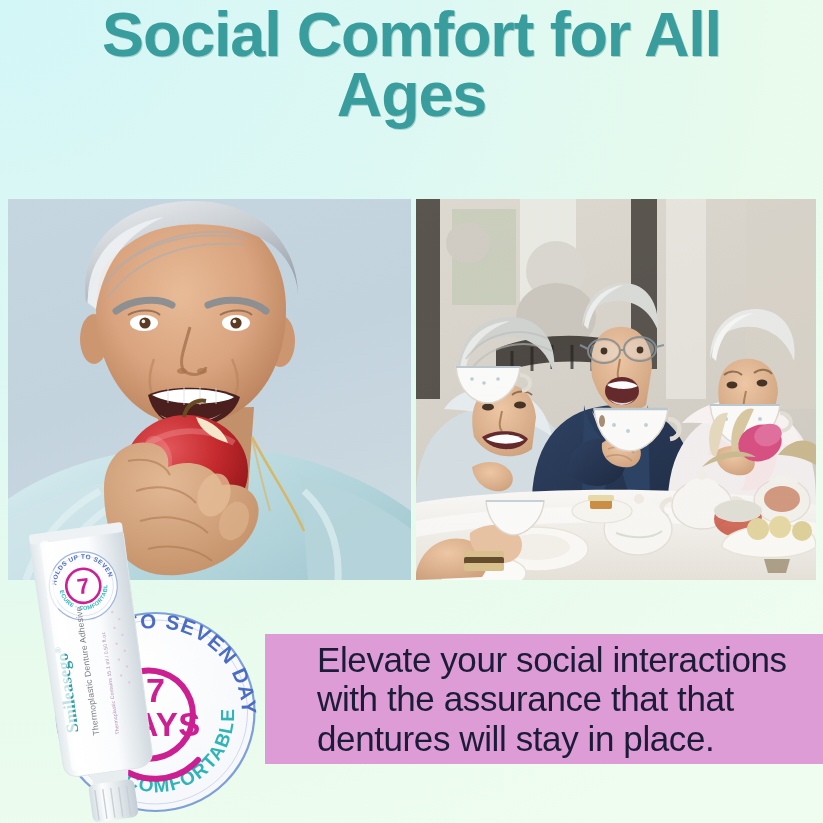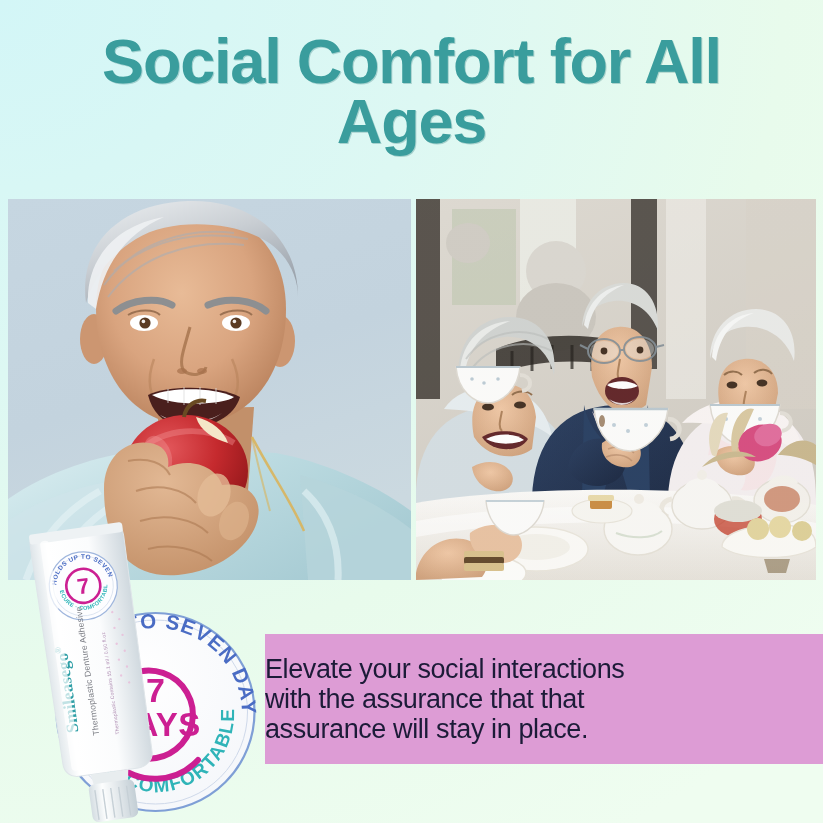--- a/index.html
+++ b/index.html
@@ -9,21 +9,21 @@
     font-family: "Liberation Sans", sans-serif;
     overflow:hidden;
     position:relative;
     background:
       radial-gradient(140% 120% at 0% 0%, #d3f6f7 0%, #ddf8f3 38%, #e8fbec 68%, #effdf0 100%);
   }
   #stage { position:absolute; inset:0; }
 
   
   .title-wrap{
-    position:absolute; left:0; top:32px; width:823px;
+    position:absolute; left:0; top:5px; width:823px;
     text-align:center; padding:0 32px;
   }
   .title{
     font-size:63px; line-height:0.95; font-weight:700;
     letter-spacing:-1.2px;
     color:#3a9d9d;
     text-shadow:1px 1px 0 rgba(30,110,110,.28);
   }
 
   
@@ -36,23 +36,23 @@
   .photo-right{ left:408px; width:400px; }
   .photo svg{ display:block; width:100%; height:100%; }
 
   
   .caption-panel{
     position:absolute; left:265px; top:634px; width:558px; height:130px;
     background:#dd9cd5;
     display:flex; align-items:center;
   }
   .caption-text{
-    padding-right:12px;
-    color:#1c1b38; font-size:27px; line-height:1.12;
-    letter-spacing:-0.4px; font-weight:400;
+    padding-left:28px; padding-right:12px;
+    color:#1c1b38; font-size:35px; line-height:1.12;
+    letter-spacing:-0.4px; font-weight:400;margin-left:24px;
   }
 
   
   .tube{
     position:absolute; left:16px; top:524px; width:132px; height:299px;
     transform:rotate(-8deg); transform-origin:50% 20%;
     z-index:5; pointer-events:none;
   }
   .tube svg{ display:block; width:100%; height:100%; overflow:visible; }
 
@@ -392,21 +392,21 @@
 
         <rect width="400" height="381" fill="url(#bgR)" opacity="0.06"></rect>
       </svg>
     </div>
   </div>
 
   <div class="caption-panel">
     <div class="caption-text">
       <span>Elevate your social interactions</span><br>
       <span>with the assurance that that</span><br>
-      <span>assurance will stay in place.</span>
+      <span>dentures will stay in place.</span>
     </div>
   </div>
 
   <div class="badge">
     <svg viewBox="0 0 219 219" aria-hidden="true">
       <defs>
         <path id="arcTop" d="M 24 112 A 86 86 0 0 1 196 112"></path>
         <path id="arcBottom" d="M 32 112 A 78 78 0 0 0 188 112"></path>
         <radialGradient id="badgeFace" cx="0.4" cy="0.32" r="0.8">
           <stop offset="0" stop-color="#ffffff"></stop>

